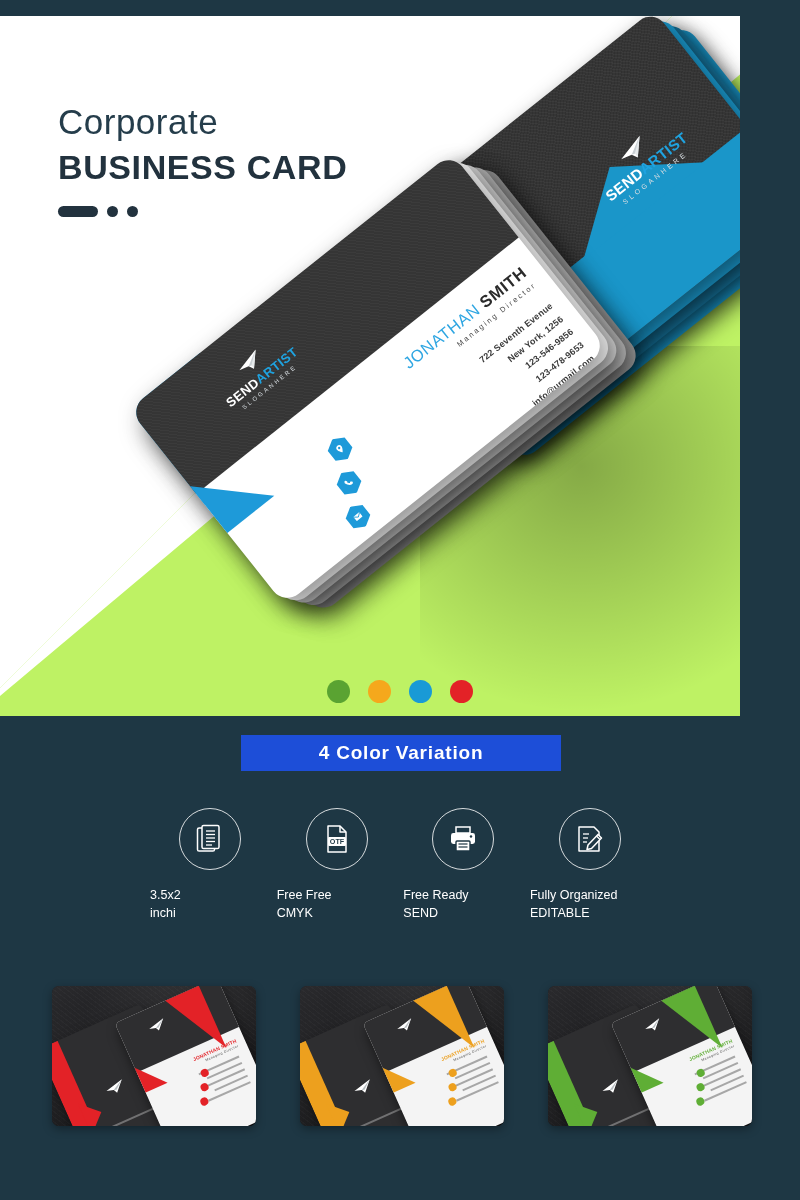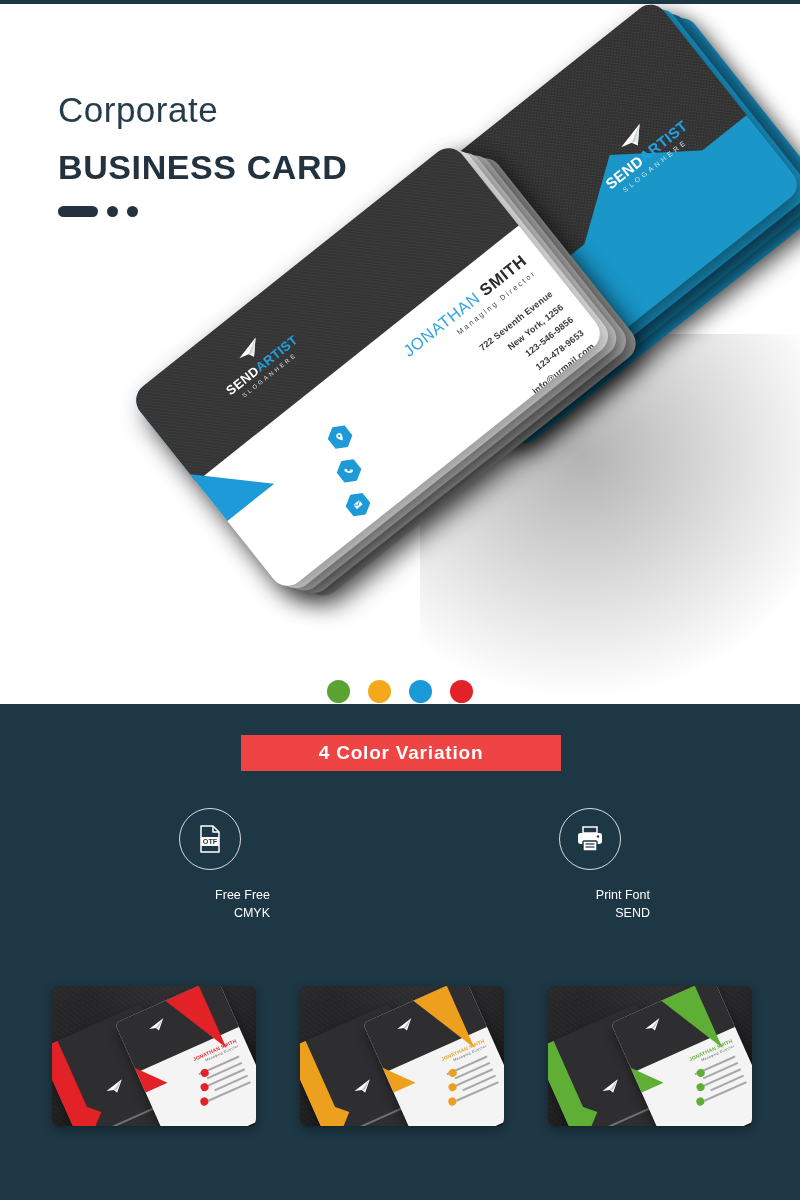--- a/index.html
+++ b/index.html
@@ -16,24 +16,24 @@
     position: relative;
     width: 800px;
     height: 1200px;
     overflow: hidden;
     background: #1e3744;
   }
 
   
   .hero {
     position: absolute;
-    left: 0; top: 4px;
-    width: 800px; height: 700px;
+    left: 0; top: 16px;
+    width: 740px; height: 700px;
     overflow: hidden;
-    background: #ffffff;
+    background: #bef264;
   }
   
   .hero-white {
     position: absolute;
     left: 0; top: 0;
     width: 800px; height: 700px;
     background: #ffffff;
     clip-path: polygon(0 0, 672px 0, 0 672px);
   }
   .hero-white2 {
@@ -59,21 +59,21 @@
     letter-spacing: 0.5px;
     color: #253d4b;
     line-height: 1.12;
   }
   .title-bold {
     font-size: 34px;
     font-weight: 800;
     letter-spacing: 0.6px;
     color: #22323e;
     line-height: 1.12;
-    margin-top: 19px;
+    margin-top: 7px;
   }
   .title-dashes { display: flex; align-items: center; gap: 9px; margin-top: 20px; }
   .dash-bar { width: 40px; height: 11px; border-radius: 6px; background: #22323e; }
   .dash-dot { width: 11px; height: 11px; border-radius: 50%; background: #22323e; }
 
   
   .back-stack {
     position: absolute;
     left: 372px; top: 92px;
     width: 400px; height: 242px;
@@ -238,21 +238,21 @@
     color: #ffffff; font-size: 19px; font-weight: 800; letter-spacing: 0.8px;
   }
 
   
   .features {
     position: absolute;
     left: 150px; top: 808px;
     width: 500px;
     display: flex; justify-content: space-between;
   }
-  .feature { width: 120px; text-align: right; }
+  .feature { width: 120px; text-align: left; }
   .feature-ring {
     width: 62px; height: 62px; border-radius: 50%;
     border: 1.6px solid rgba(255,255,255,0.82);
     margin: 0 auto;
     display: flex; align-items: center; justify-content: center;
   }
   .feature-l1 {
     margin-top: 16px; font-size: 12.5px; color: #ffffff; line-height: 1.45;
   }
   .feature-l2 { font-size: 12.5px; color: #ffffff; line-height: 1.45; }
@@ -460,26 +460,41 @@
     </div>
   </div>
 
   <div class="swatches">
     <span class="swatch" style="background: rgb(90, 163, 50);"></span>
     <span class="swatch" style="background: rgb(245, 168, 28);"></span>
     <span class="swatch" style="background: rgb(25, 154, 214);"></span>
     <span class="swatch" style="background: rgb(227, 34, 39);"></span>
   </div>
 
-  <div class="banner" style="background: #ef4444;">
+  <div class="banner" style="background: #1d4ed8;">
     <span class="banner-text">4 Color Variation</span>
   </div>
 
   <div class="features">
 
+    <div class="feature">
+      <div class="feature-ring">
+        <svg width="30" height="32" viewBox="0 0 30 32">
+          <rect x="2.5" y="5" width="17" height="23" rx="1.6" fill="none" stroke="#fff" stroke-width="1.5"></rect>
+          <rect x="7" y="2.5" width="17" height="23" rx="1.6" fill="#1e3744" stroke="#fff" stroke-width="1.5"></rect>
+          <line x1="11" y1="8" x2="20" y2="8" stroke="#fff" stroke-width="1.3"></line>
+          <line x1="11" y1="11.5" x2="20" y2="11.5" stroke="#fff" stroke-width="1.3"></line>
+          <line x1="11" y1="15" x2="20" y2="15" stroke="#fff" stroke-width="1.3"></line>
+          <line x1="11" y1="18.5" x2="20" y2="18.5" stroke="#fff" stroke-width="1.3"></line>
+          <line x1="11" y1="22" x2="17" y2="22" stroke="#fff" stroke-width="1.3"></line>
+        </svg>
+      </div>
+      <div class="feature-l1">3.5x2</div>
+      <div class="feature-l2">inchi</div>
+    </div>
 
     <div class="feature">
       <div class="feature-ring">
         <svg width="30" height="32" viewBox="0 0 30 32">
           <path d="M6 3 H18 L24 9 V29 H6 Z" fill="none" stroke="#fff" stroke-width="1.5" stroke-linejoin="round"></path>
           <path d="M18 3 V9 H24" fill="none" stroke="#fff" stroke-width="1.5" stroke-linejoin="round"></path>
           <rect x="6" y="14" width="18" height="9" rx="1.2" fill="#fff"></rect>
           <text x="15" y="21" font-family="Liberation Sans, sans-serif" font-size="7.2" font-weight="bold" fill="#1e3744" text-anchor="middle">OTF</text>
         </svg>
       </div>
@@ -491,24 +506,38 @@
       <div class="feature-ring">
         <svg width="32" height="30" viewBox="0 0 32 30">
           <path d="M9 3 H23 V9 H9 Z" fill="none" stroke="#fff" stroke-width="1.5"></path>
           <rect x="4" y="9" width="24" height="11" rx="2.4" fill="#fff"></rect>
           <circle cx="24" cy="12.5" r="1.2" fill="#1e3744"></circle>
           <rect x="9" y="17" width="14" height="10" rx="1" fill="#fff" stroke="#1e3744" stroke-width="1.4"></rect>
           <line x1="11.5" y1="20" x2="20.5" y2="20" stroke="#1e3744" stroke-width="1.2"></line>
           <line x1="11.5" y1="23" x2="20.5" y2="23" stroke="#1e3744" stroke-width="1.2"></line>
         </svg>
       </div>
-      <div class="feature-l1">Print Font</div>
+      <div class="feature-l1">Free Ready</div>
       <div class="feature-l2">SEND</div>
     </div>
 
+    <div class="feature">
+      <div class="feature-ring">
+        <svg width="31" height="32" viewBox="0 0 31 32">
+          <path d="M5 4 H20 L25 9 V28 H5 Z" fill="none" stroke="#fff" stroke-width="1.5" stroke-linejoin="round"></path>
+          <line x1="9" y1="11" x2="15" y2="11" stroke="#fff" stroke-width="1.3"></line>
+          <line x1="9" y1="15" x2="14" y2="15" stroke="#fff" stroke-width="1.3"></line>
+          <line x1="9" y1="19" x2="13" y2="19" stroke="#fff" stroke-width="1.3"></line>
+          <path d="M14 22 L24 11.5 L27.5 15 L17.5 25.5 L13 26.5 Z" fill="#1e3744" stroke="#fff" stroke-width="1.5" stroke-linejoin="round"></path>
+          <line x1="22.5" y1="13" x2="26" y2="16.5" stroke="#fff" stroke-width="1.3"></line>
+        </svg>
+      </div>
+      <div class="feature-l1">Fully Organized</div>
+      <div class="feature-l2">EDITABLE</div>
+    </div>
   </div>
 
   <div class="thumbs">
 
     <div class="thumb">
       <div class="bgtex"></div>
       <div class="tcard tcard-back">
         <div class="accent" style="background: rgb(227, 34, 39);"></div>
         <div class="arrow" style="color: rgb(227, 34, 39);"></div>
         <div class="miniurl"></div>

